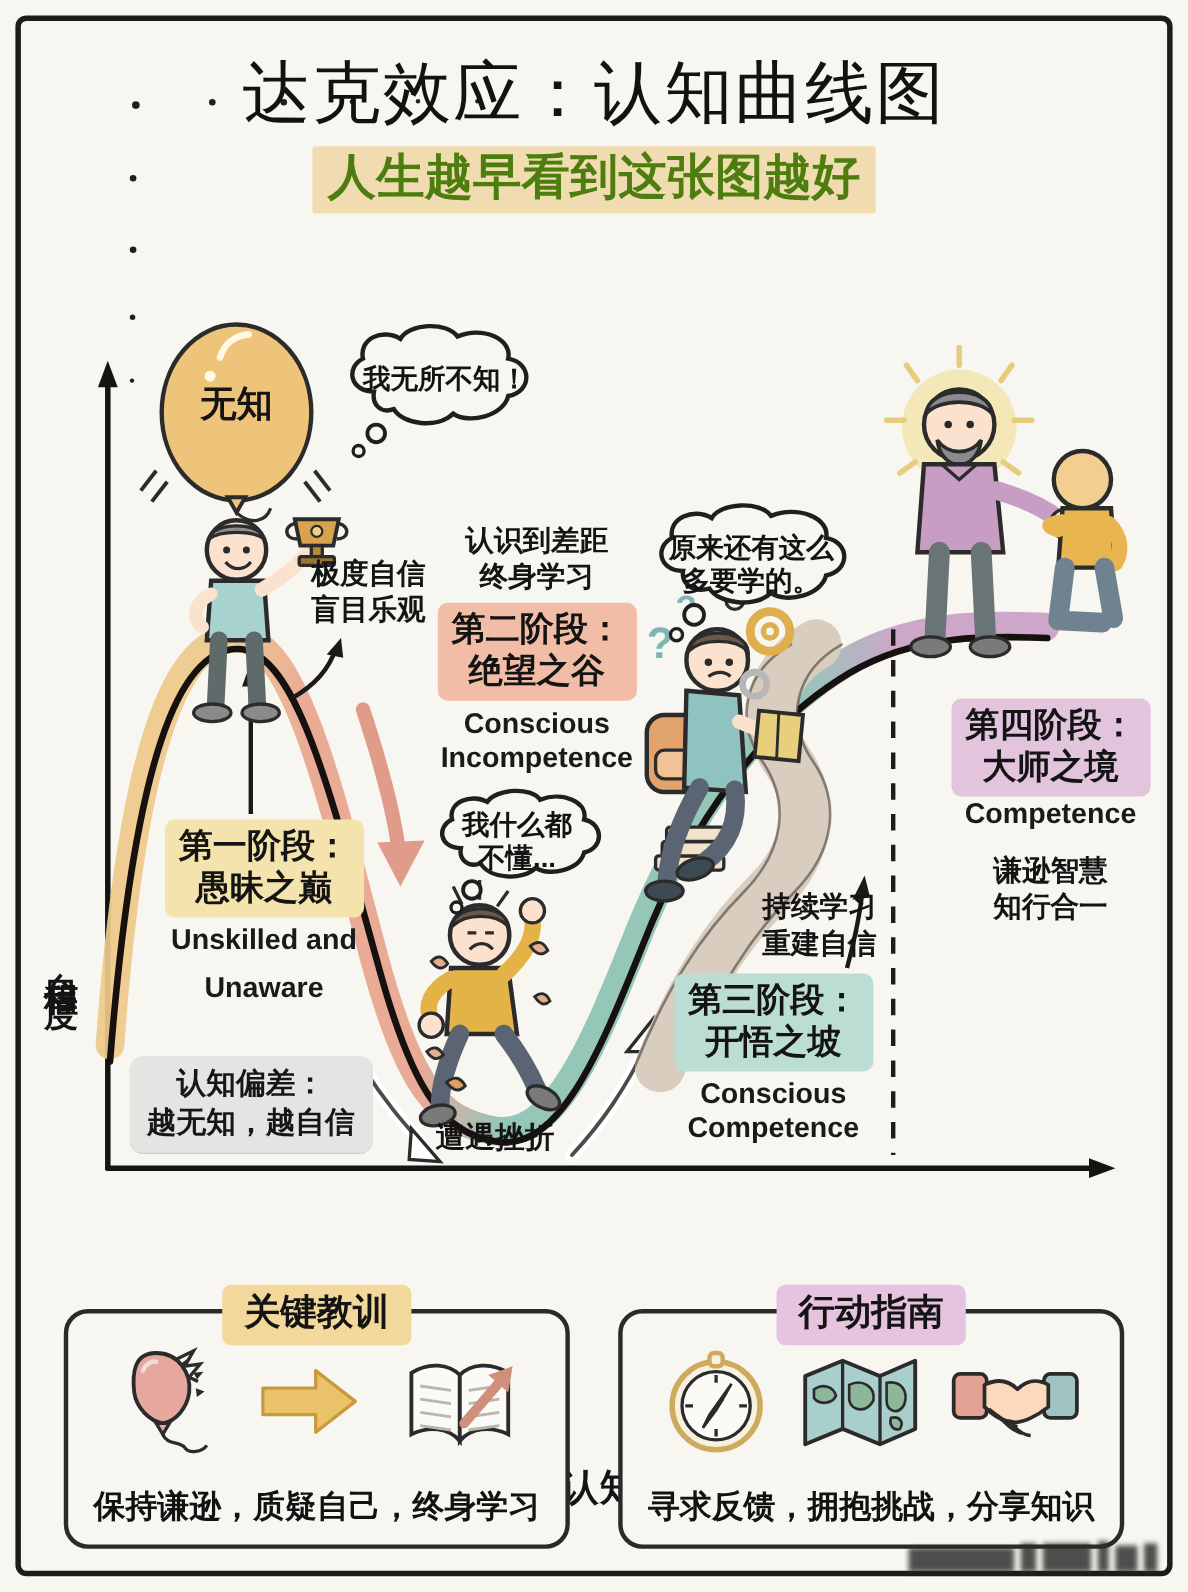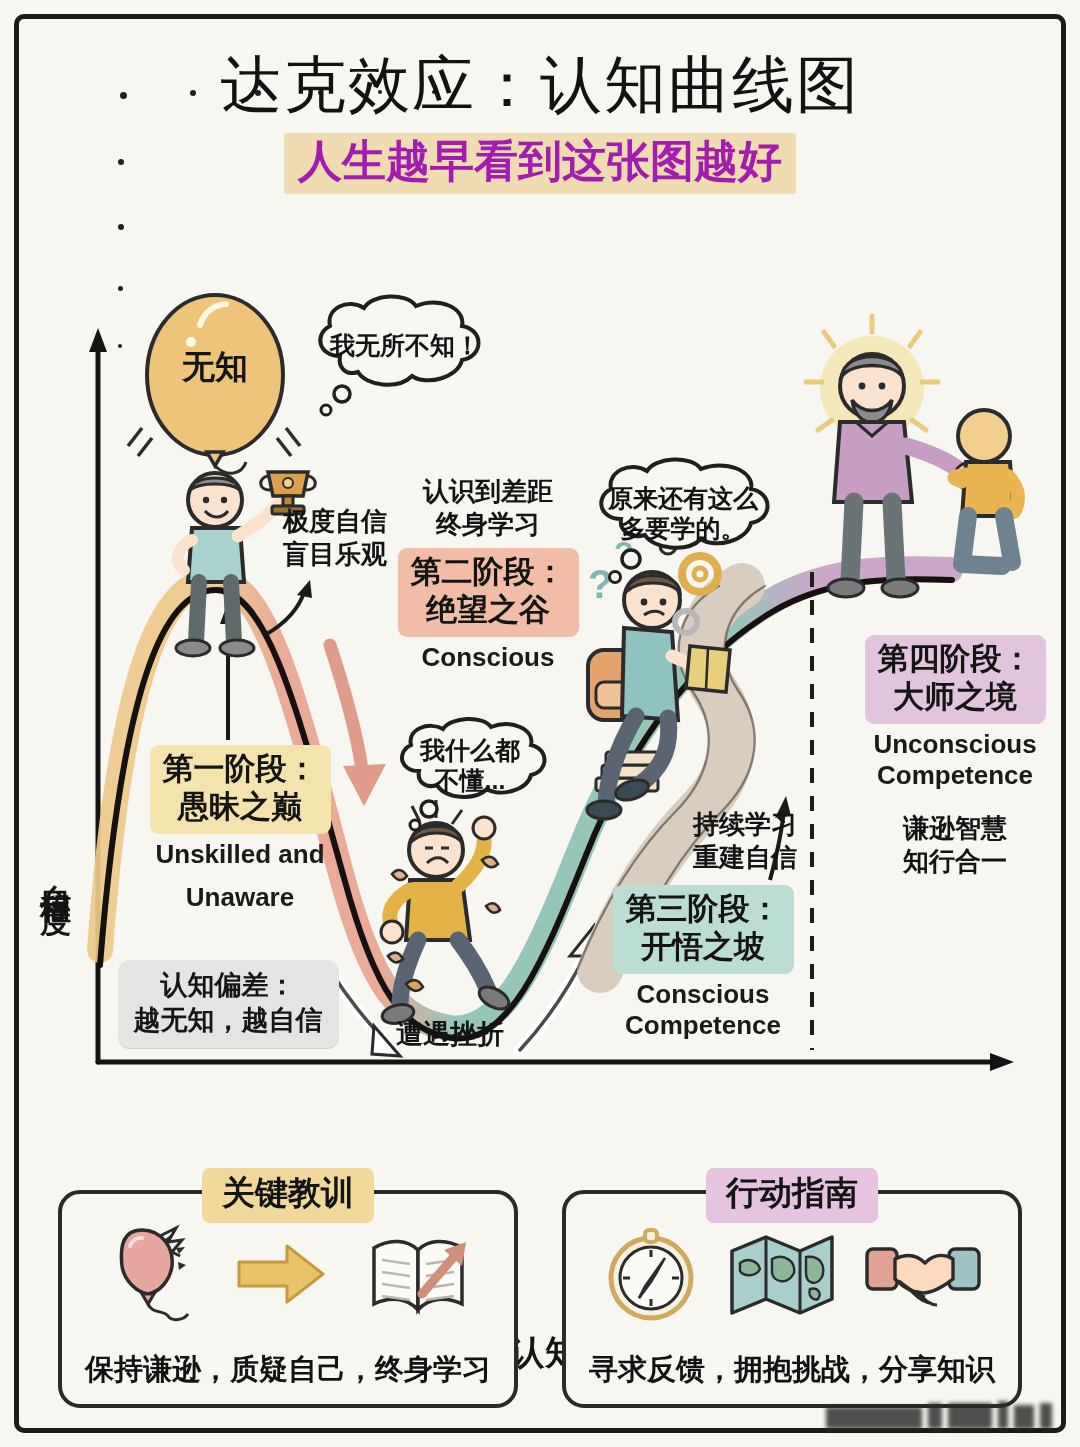--- a/index.html
+++ b/index.html
@@ -29,21 +29,21 @@
   
   .header{position:absolute;left:0;right:0;top:52px;text-align:center;}
   .title{
     font-size:62px;font-weight:normal;letter-spacing:2px;color:#121212;
     line-height:1.05;white-space:nowrap;
     font-family:"Liberation Sans","DejaVu Sans",sans-serif;
   }
   .subtitle-wrap{margin-top:16px;}
   .subtitle{
     display:inline-block;
-    font-size:44px;font-weight:bold;color:#a21caf;
+    font-size:44px;font-weight:bold;color:#4d7c0f;
     background:#f0dcb0;
     padding:2px 14px 6px 14px;
     border-radius:3px;
     line-height:1.2;
   }
   
   .chart{position:absolute;left:0;top:250px;width:1080px;height:900px;}
   .chart svg{position:absolute;left:0;top:0;}
   .axis-y-label{
     position:absolute;left:40px;top:610px;
@@ -418,20 +418,21 @@
     </div>
 
     <div class="tb" style="left:368px;top:225px;width:240px;">
       <div class="cn-note">认识到差距</div>
       <div class="cn-note" style="margin-bottom:8px;">终身学习</div>
       <div class="chip salmon">
         <div>第二阶段：</div>
         <div>绝望之谷</div>
       </div>
       <div class="en">Conscious</div>
+      <div class="en" style="margin-top:0;">Incompetence</div>
     </div>
 
     <div class="tb" style="left:330px;top:768px;width:240px;">
       <div class="cn-note-lg">遭遇挫折</div>
     </div>
 
     <div class="tb" style="left:650px;top:558px;width:190px;">
       <div class="cn-note">持续学习</div>
       <div class="cn-note">重建自信</div>
     </div>
@@ -443,21 +444,20 @@
       </div>
       <div class="en">Conscious</div>
       <div class="en" style="margin-top:0;">Competence</div>
     </div>
 
     <div class="tb" style="left:835px;top:385px;width:240px;">
       <div class="chip purple">
         <div>第四阶段：</div>
         <div>大师之境</div>
       </div>
-      <div class="en">Unconscious</div>
       <div class="en" style="margin-top:0;">Competence</div>
       <div class="cn-note" style="margin-top:20px;">谦逊智慧</div>
       <div class="cn-note">知行合一</div>
     </div>
 
     <div class="axis-x-label">能力/认知水平</div>
   </div>
 
   <div class="cards">
 

